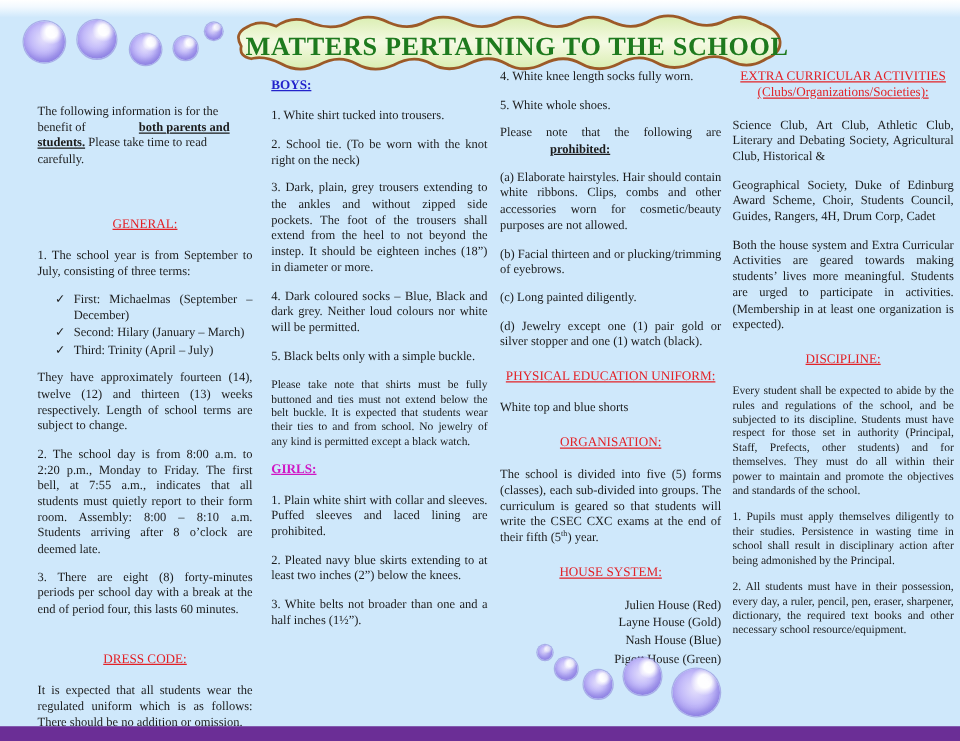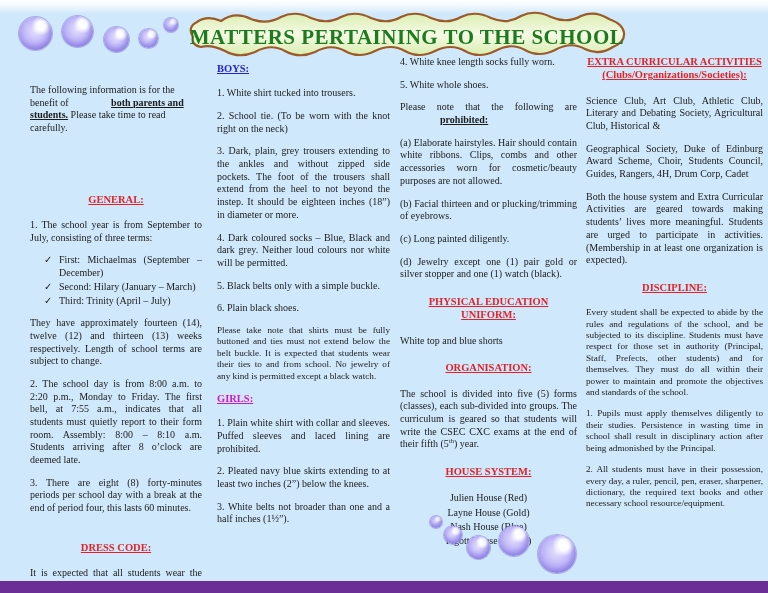--- a/index.html
+++ b/index.html
@@ -15,44 +15,44 @@
   
   .bubble{position:absolute;border-radius:50%;
     background:
       radial-gradient(circle at 68% 26%, rgba(255,255,255,.98) 0 14%, rgba(255,255,255,0) 30%),
       radial-gradient(circle at 50% 42%, #e7e3fc 0%, #c6befa 40%, #a99cf0 72%, #9184dd 100%);
     box-shadow:inset -2px -3px 5px rgba(110,100,210,.45), 0 0 0 1px rgba(135,125,215,.55);}
 
   
   .banner{position:absolute;left:183px;top:9px;width:448px;height:52px;}
   .banner svg{position:absolute;left:0;top:0;}
-  .banner-title{position:absolute;left:0;top:16px;width:100%;text-align:center;
+  .banner-title{position:absolute;left:0;top:16px;width:100%;text-align:right;
     color:#1e7a1e;font-weight:bold;font-size:21px;letter-spacing:.5px;white-space:nowrap;}
 
   
   .col{position:absolute;font-size:10px;line-height:1.27;color:#1b1b1b;text-align:justify;}
   .col1{left:30px;top:84px;width:172px;}
   .col2{left:217px;top:62px;width:173px;}
   .col3{left:400px;top:56px;width:177px;}
   .col4{left:586px;top:55px;width:177px;}
 
   .p{margin:0 0 10px;}
   .intro{text-align:left;}
   .bold-u{font-weight:bold;text-decoration:underline;margin-left:40px;}
-  .hc{display:block;text-align:center;font-weight:bold;text-decoration:underline;
+  .hc{display:block;text-align:center;font-weight:normal;text-decoration:underline;
       color:#e32227;font-size:10.5px;margin:0 0 13px;}
   .hl{display:block;text-align:left;font-weight:bold;text-decoration:underline;
       font-size:10.5px;margin:0 0 12px;}
   .blue{color:#2323cb;} .magenta{color:#cf17c4;font-family:Liberation Serif, serif;}
-  .mt-big{margin-top:58px;} .mt-med{margin-top:26px;} .mt-sm{margin-top:14px;}
+  .mt-big{margin-top:38px;} .mt-med{margin-top:26px;} .mt-sm{margin-top:14px;}
   .small{font-size:9.2px;line-height:1.24;}
   .term{display:flex;margin:0 0 1px;}
   .term .chk{flex:none;width:15px;margin-left:14px;text-align:left;}
   .term .ttext{flex:1;text-align:justify;}
-  .houses{text-align:center;line-height:1.42;margin:0;}
+  .houses{text-align:right;line-height:1.42;margin:0;}
   .sup{vertical-align:super;font-size:6.5px;line-height:0;}
 </style>
 </head>
 <body>
 
 <div class="page">
   <div class="top-fade"></div>
 
   <div class="bubble" style="left:19px;top:17px;width:33px;height:33px;"></div>
   <div class="bubble" style="left:62px;top:16px;width:31px;height:31px;"></div>
@@ -104,21 +104,20 @@
     <p class="p">It is expected that all students wear the regulated uniform which is as follows: There should be no addition or omission.</p>
   </div>
 
   <div class="col col2">
     <span class="hl blue">BOYS:</span>
     <p class="p">1. White shirt tucked into trousers.</p>
     <p class="p">2. School tie. (To be worn with the knot right on the neck)</p>
     <p class="p">3. Dark, plain, grey trousers extending to the ankles and without zipped side pockets. The foot of the trousers shall extend from the heel to not beyond the instep.  It should be eighteen inches (18”) in diameter or more.</p>
     <p class="p">4. Dark coloured socks – Blue, Black and dark grey.  Neither loud colours nor white will be permitted.</p>
     <p class="p">5. Black belts only with a simple buckle.</p>
-    <p class="p">6. Plain black shoes.</p>
     <p class="p small">Please take note that shirts must be fully buttoned and ties must not extend below the belt buckle. It is expected that students wear their ties to and from school. No jewelry of any kind is permitted except a black watch.</p>
     <span class="hl magenta">GIRLS:</span>
     <p class="p">1. Plain white shirt with collar and sleeves.  Puffed sleeves and laced lining are prohibited.</p>
     <p class="p">2. Pleated navy blue skirts extending to at least two inches (2”) below the knees.</p>
     <p class="p">3. White belts not broader than one and a half inches (1½”).</p>
   </div>
 
   <div class="col col3">
     <p class="p">4. White knee length socks fully worn.</p>
     <p class="p">5. White whole shoes.</p>

